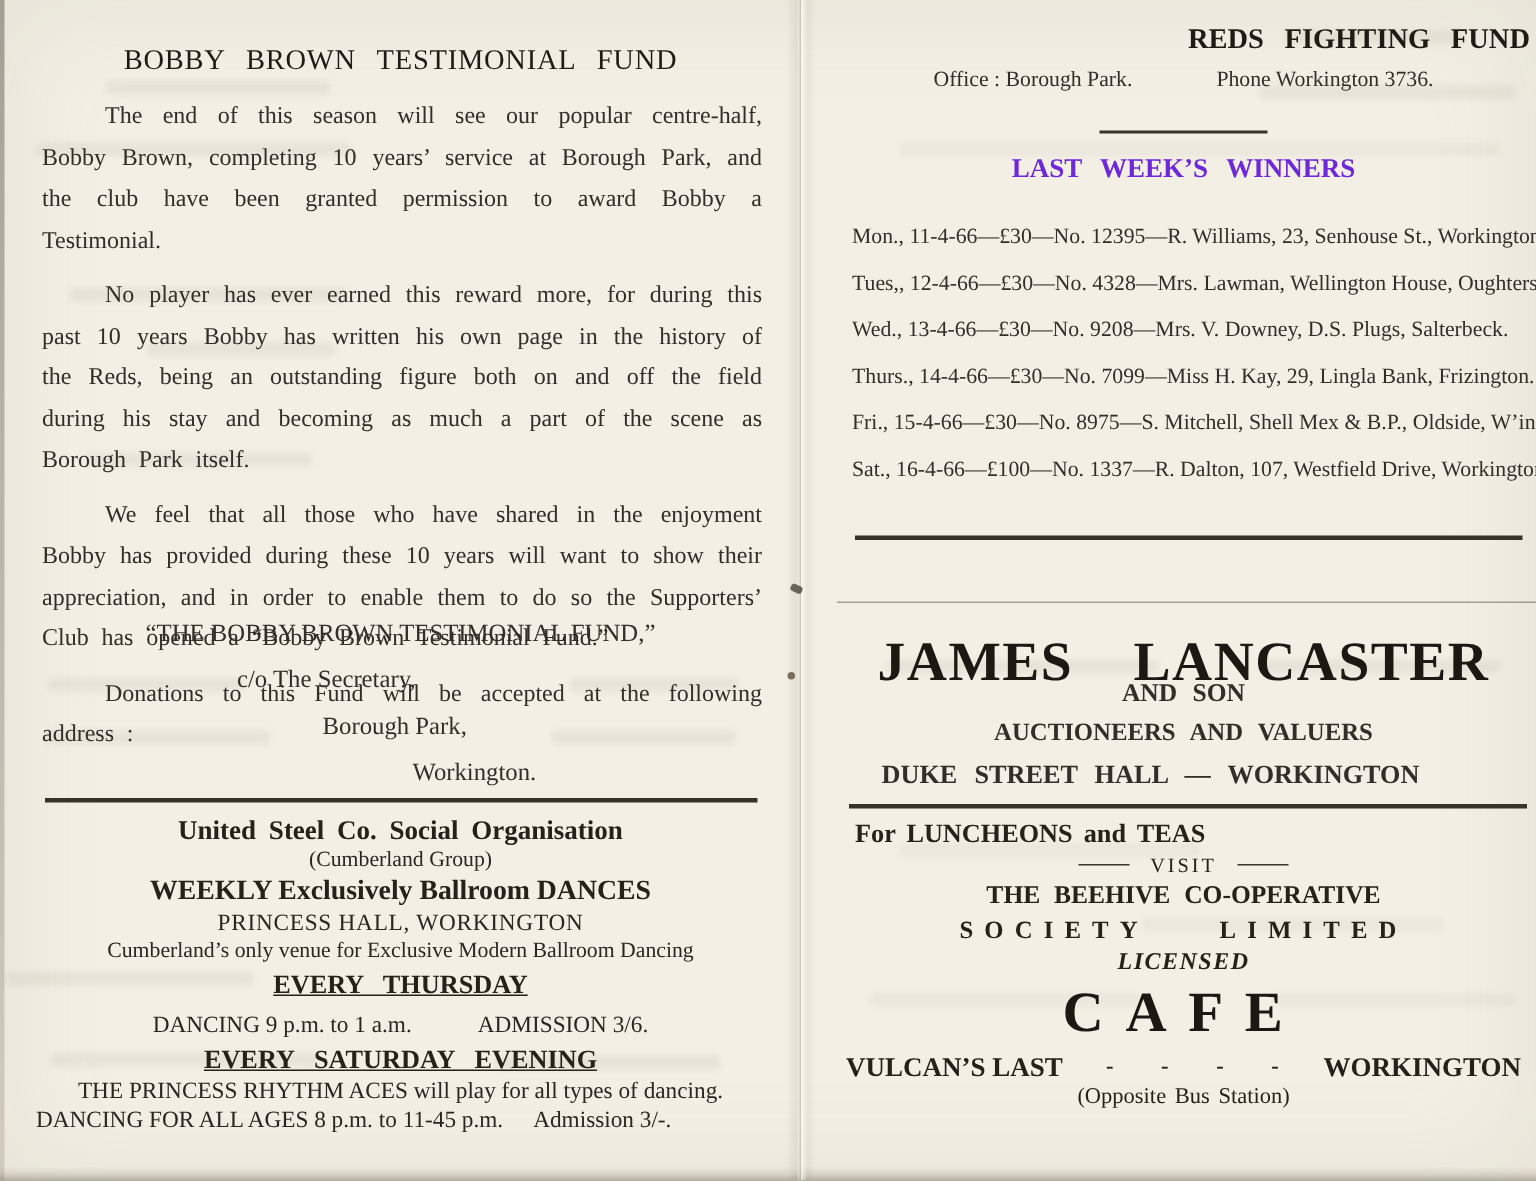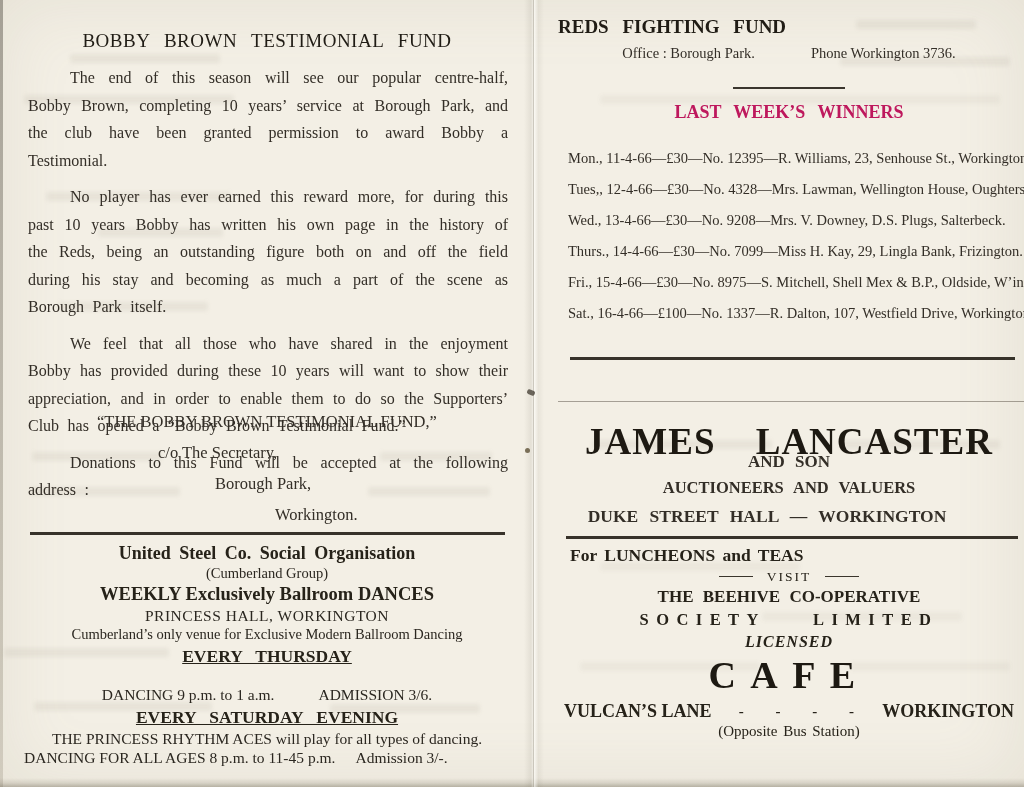--- a/index.html
+++ b/index.html
@@ -43,28 +43,28 @@
   .addr-1{padding-left:130px;}
   .addr-2{padding-left:187px;}
   .addr-3{padding-left:247px;}
   .dance-ad{position:absolute;left:24px;top:543px;width:486px;text-align:center;color:#2b2720;}
   .da-org{font-size:18px;word-spacing:4px;}
   .da-group{font-size:14.5px;margin-top:1px;}
   .da-weekly{font-size:18.5px;margin-top:2px;}
   .da-hall{font-size:15.5px;letter-spacing:.5px;margin-top:2px;}
   .da-venue{font-size:14.5px;margin-top:1px;}
   .da-day{font-size:17.5px;word-spacing:9px;margin-top:3px;text-decoration:underline;}
-  .da-row{display:flex;justify-content:center;gap:44px;font-size:15.5px;margin-top:19px;}
+  .da-row{display:flex;justify-content:center;gap:44px;font-size:15.5px;margin-top:8px;}
   .da-band{font-size:15.5px;margin-top:2px;}
   .da-row2{display:flex;justify-content:flex-start;gap:20px;font-size:15.5px;margin-top:1px;}
-  .fund-section{position:absolute;left:558px;top:16px;width:462px;text-align:left;}
+  .fund-section{position:absolute;left:558px;top:16px;width:462px;text-align:right;}
   .fund-title{font-weight:bold;color:#201c15;font-size:19px;word-spacing:9px;}
   .office-line{display:flex;justify-content:center;gap:56px;font-size:14.5px;margin-top:7px;}
   .winners-title{position:absolute;left:558px;top:102px;width:462px;text-align:center;
-    font-weight:bold;color:#be185d;font-size:18px;word-spacing:8px;}
+    font-weight:bold;color:#6d28d9;font-size:18px;word-spacing:8px;}
   .winners{position:absolute;left:568px;top:150px;width:470px;font-size:14.5px;}
   .winner{white-space:nowrap;line-height:16px;margin-bottom:15px;}
   .phone-line{position:absolute;left:558px;top:374px;width:462px;text-align:center;font-size:15px;}
   .lanc-name{position:absolute;left:558px;top:420px;width:462px;text-align:center;
     font-weight:bold;color:#1d1912;font-size:37px;letter-spacing:1px;word-spacing:30px;}
   .lanc-2{position:absolute;left:558px;top:452px;width:462px;text-align:center;font-weight:bold;font-size:17px;word-spacing:6px;}
   .lanc-3{position:absolute;left:558px;top:478px;width:462px;text-align:center;font-weight:bold;font-size:16.5px;word-spacing:6px;}
   .lanc-4{position:absolute;left:536px;top:506px;width:462px;text-align:center;font-weight:bold;font-size:17.5px;word-spacing:7px;}
   .beehive{position:absolute;left:558px;top:545px;width:462px;text-align:center;color:#262219;}
   .bee-intro{text-align:left;padding-left:12px;font-weight:bold;font-size:17.5px;word-spacing:3px;}
@@ -183,20 +183,20 @@
   <div class="beehive">
     <div class="bee-intro">For LUNCHEONS and TEAS</div>
     <div class="bee-visit">
       <span class="visit-dash"></span><span>VISIT</span><span class="visit-dash"></span>
     </div>
     <div class="bee-name">THE BEEHIVE CO-OPERATIVE</div>
     <div class="bee-society">SOCIETY LIMITED</div>
     <div class="bee-lic">LICENSED</div>
     <div class="bee-cafe">CAFE</div>
     <div class="bee-vulcan">
-      <span>VULCAN’S LANE</span>
+      <span>VULCAN’S LAST</span>
       <span class="vulcan-dashes">- - - -</span>
       <span>WORKINGTON</span>
     </div>
     <div class="bee-note">(Opposite Bus Station)</div>
   </div>
 
 </div>
 
 </body></html>

